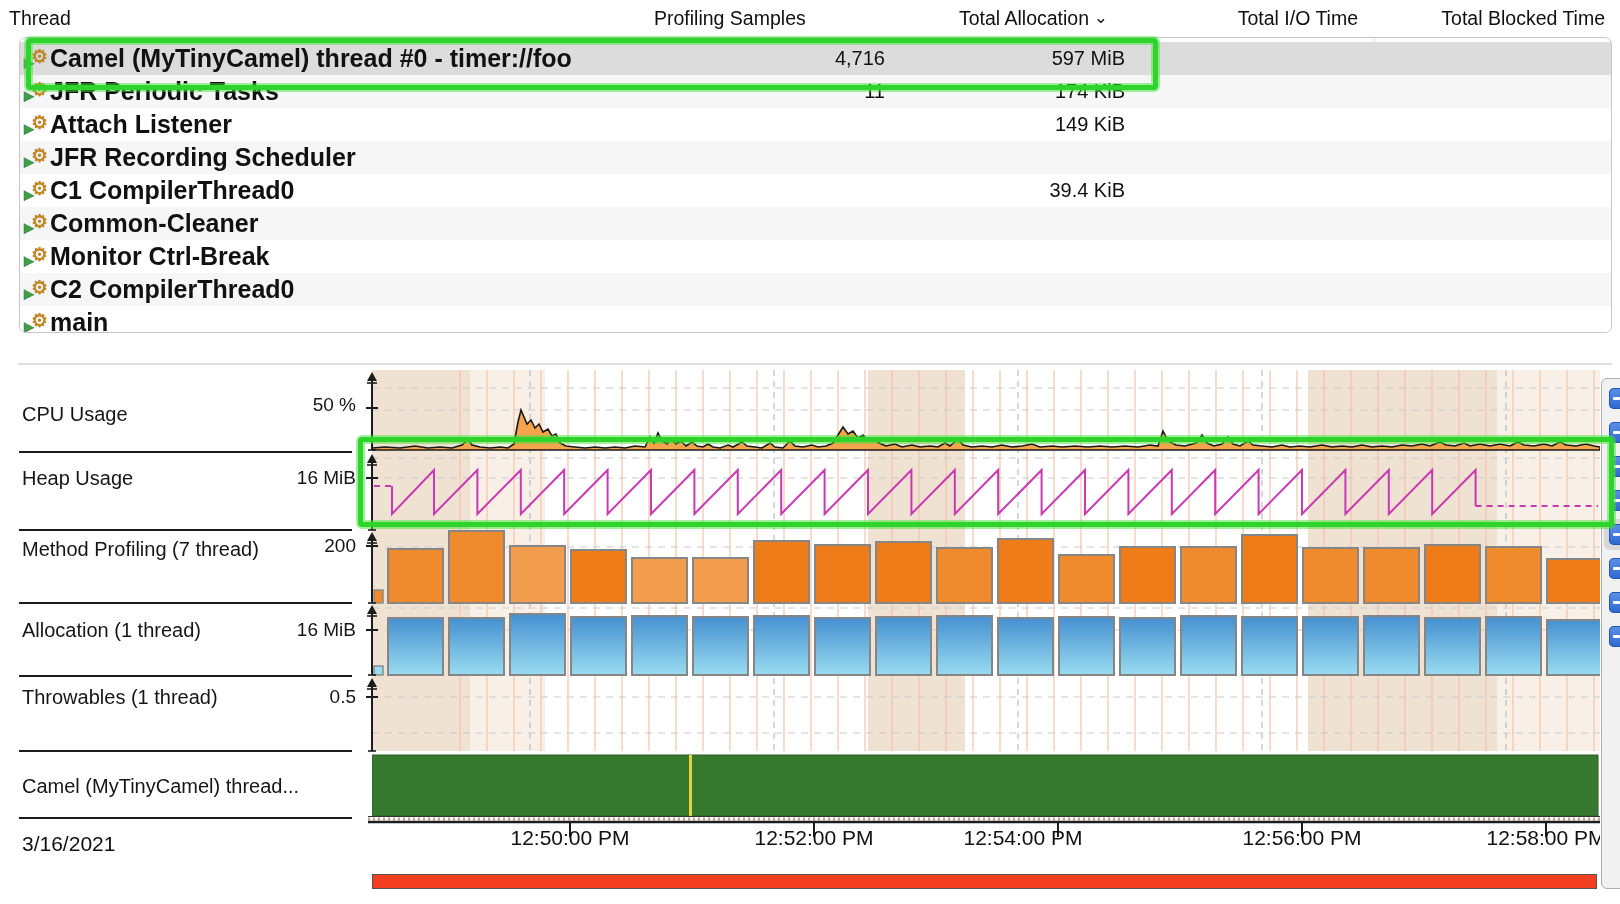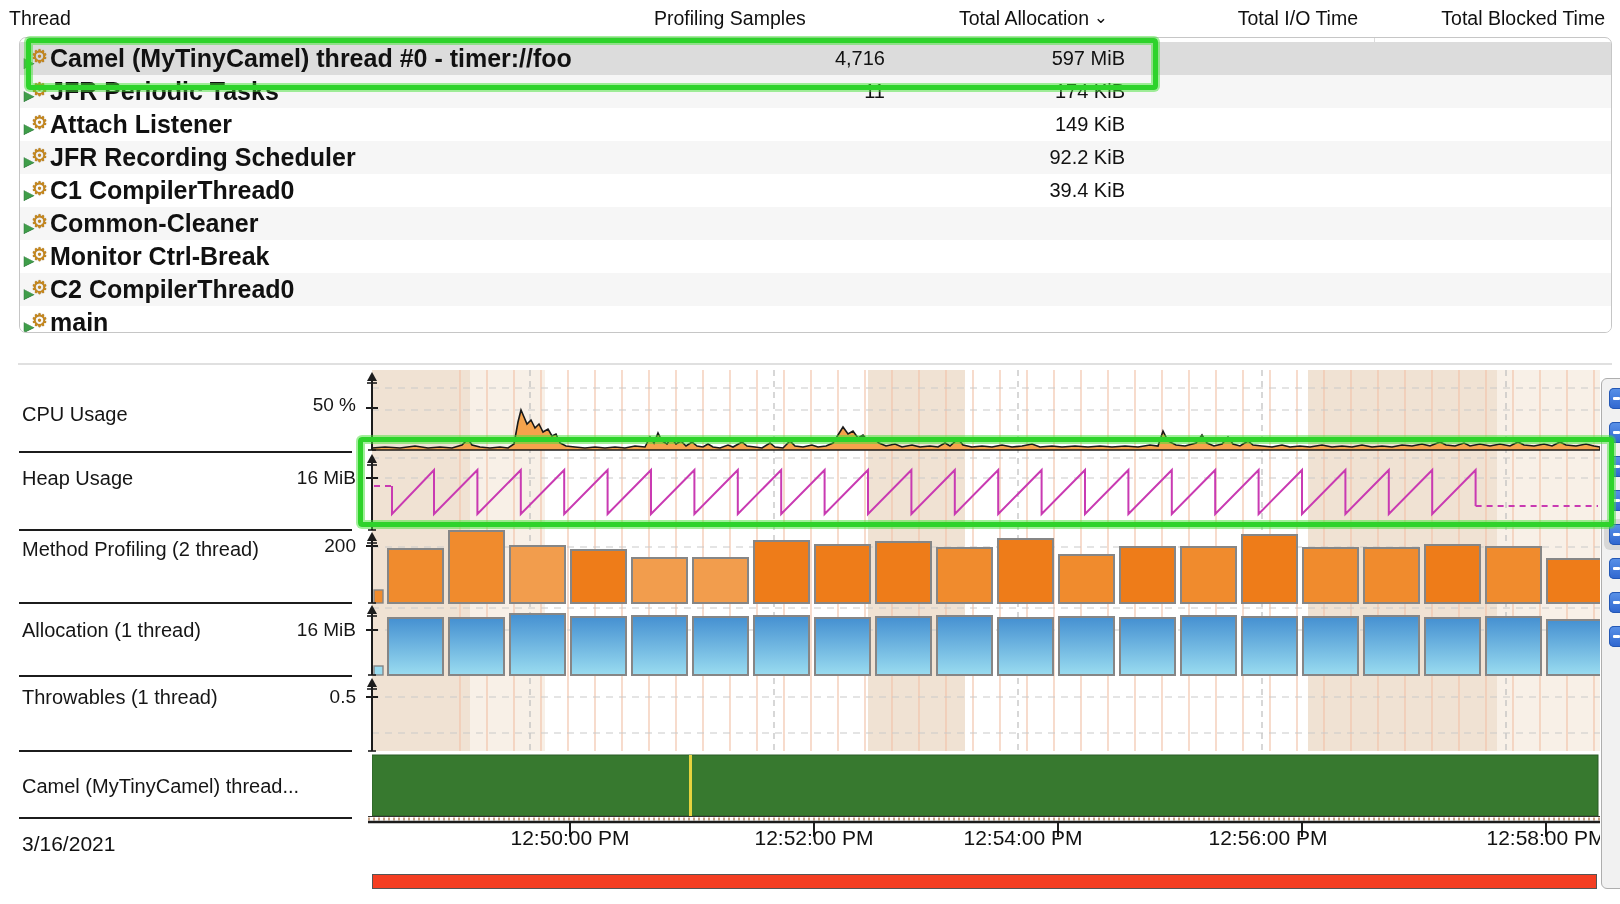--- a/index.html
+++ b/index.html
@@ -84,21 +84,20 @@
           <span class="num" style="left:430px;width:435px"></span>
           <span class="num" style="left:670px;width:435px">149 KiB</span>
         </div>
         <div class="trow" style="top: 103px; background: rgb(246, 246, 246);">
           <span class="ticons">
             <span class="tri">▶</span>
             <span class="gear">⚙</span>
           </span>
           <span class="tname">JFR Recording Scheduler</span>
           <span class="num" style="left:430px;width:435px"></span>
-          <span class="num" style="left:670px;width:435px">92.2 KiB</span>
         </div>
         <div class="trow" style="top: 136px; background: rgb(255, 255, 255);">
           <span class="ticons">
             <span class="tri">▶</span>
             <span class="gear">⚙</span>
           </span>
           <span class="tname">C1 CompilerThread0</span>
           <span class="num" style="left:430px;width:435px"></span>
           <span class="num" style="left:670px;width:435px">39.4 KiB</span>
         </div>
@@ -310,37 +309,37 @@
       <line x1="368" y1="822" x2="1600" y2="822" stroke="#1c1c1c" stroke-width="2.4"></line>
       <line x1="570" y1="822" x2="570" y2="837" stroke="#1c1c1c" stroke-width="2"></line>
       <line x1="814" y1="822" x2="814" y2="837" stroke="#1c1c1c" stroke-width="2"></line>
       <line x1="1058" y1="822" x2="1058" y2="837" stroke="#1c1c1c" stroke-width="2"></line>
       <line x1="1302" y1="822" x2="1302" y2="837" stroke="#1c1c1c" stroke-width="2"></line>
       <line x1="1546" y1="822" x2="1546" y2="837" stroke="#1c1c1c" stroke-width="2"></line>
     </svg>
 
   <div class="lane-label" style="top:414px">CPU Usage</div>
   <div class="lane-label" style="top:478px">Heap Usage</div>
-  <div class="lane-label" style="top:549px">Method Profiling (2 thread)</div>
+  <div class="lane-label" style="top:549px">Method Profiling (7 thread)</div>
   <div class="lane-label" style="top:630px">Allocation (1 thread)</div>
   <div class="lane-label" style="top:697px">Throwables (1 thread)</div>
   <div class="lane-label" style="top:786px">Camel (MyTinyCamel) thread...</div>
 
   <div class="lane-tick" style="top:405px">50 %</div>
   <div class="lane-tick" style="top:478px">16 MiB</div>
   <div class="lane-tick" style="top:546px">200</div>
   <div class="lane-tick" style="top:630px">16 MiB</div>
   <div class="lane-tick" style="top:697px">0.5</div>
 
   <div id="date-label">3/16/2021</div>
   <div id="time-labels">
       <span class="time-label" style="left: 485px;">12:50:00 PM</span>
       <span class="time-label" style="left: 729px;">12:52:00 PM</span>
       <span class="time-label" style="left: 938px;">12:54:00 PM</span>
-      <span class="time-label" style="left: 1183px;">12:56:00 PM</span>
+      <span class="time-label" style="left: 1217px;">12:56:00 PM</span>
       <span class="time-label" style="left: 1461px;">12:58:00 PM</span>
     </div>
 
   <div id="range-bar"></div>
 
   <div id="chart-toolbar">
       <div class="tb-hl" style="top: 140px;"></div>
       <div class="tb-btn" style="top: 9px;"></div>
       <div class="tb-btn" style="top: 43px;"></div>
       <div class="tb-btn" style="top: 77px;"></div>

